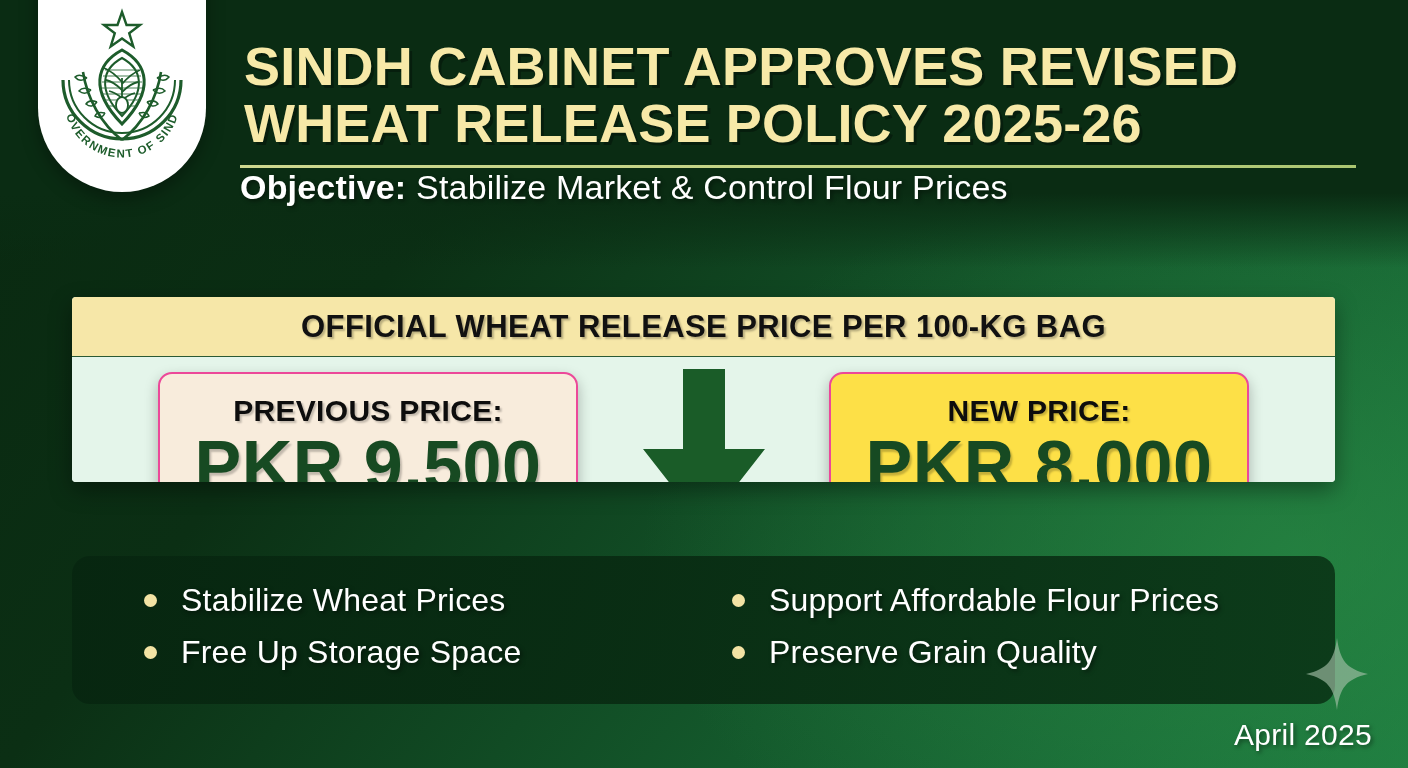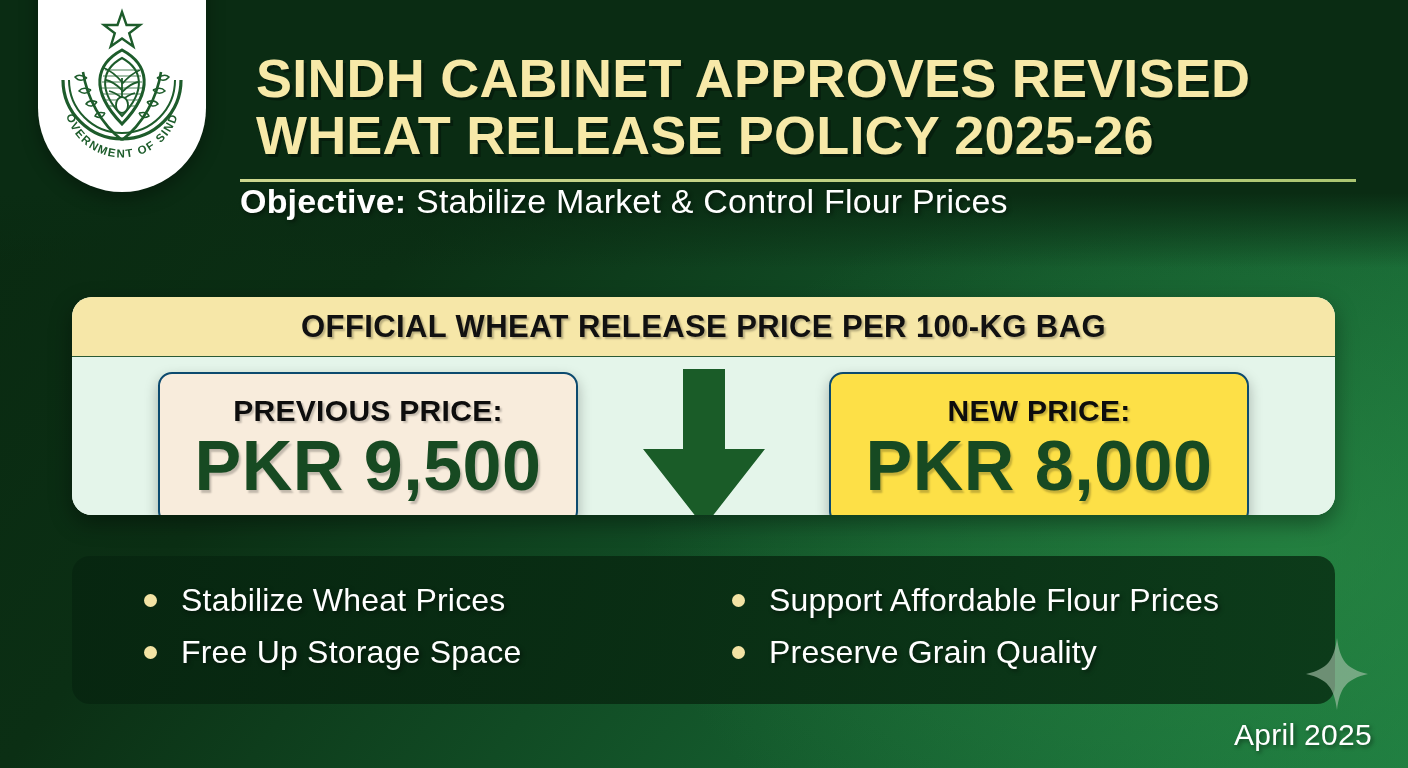--- a/index.html
+++ b/index.html
@@ -54,21 +54,21 @@
   }
   .logo-svg { position: absolute; left: 50%; top: 52px; transform: translateX(-50%); }
 
   .head-text {
     position: absolute;
     left: 240px;
     top: 34px;
     right: 52px;
   }
   .title {
-    margin: 16px;
+    margin: 4px;
     color: #f7e9a8;
     font-size: 54px;
     line-height: 1.05;
     font-weight: 800;
     letter-spacing: 0.2px;
     text-shadow: 3px 3px 0 rgba(0,0,0,0.30);
     white-space: pre-line;
   }
   .rule {
     margin-top: 14px;
@@ -85,22 +85,22 @@
     text-shadow: 2px 2px 4px rgba(0,0,0,0.45);
   }
   .objective b { font-weight: 800; }
 
   
   .price-card {
     position: absolute;
     left: 72px;
     top: 297px;
     width: 1263px;
-    height: 218px;
-    border-radius: 20px;
+    height: 185px;
+    border-radius: 4px;
     overflow: hidden;
     box-shadow: 0 8px 22px rgba(0,0,0,0.38);
     background: #e6f6ec;
     text-align: right;
   }
   .price-card-header {
     height: 60px;
     background: #f6e7a8;
     display: flex;
     align-items: center;
@@ -120,21 +120,21 @@
     background: #e4f5ea;
     display: flex;
     align-items: center;
     justify-content: space-between;
     padding: 0 86px;
   }
   .price-box {
     width: 420px;
     height: 153px;
     border-radius: 14px;
-    border: 2px solid #0c4a6e;
+    border: 2px solid #ec4899;
     display: flex;
     flex-direction: column;
     align-items: center;
     justify-content: center;
     box-shadow: 0 6px 14px rgba(0,0,0,0.28);
   }
   .price-box.previous { background: #f8ecdc; }
   .price-box.new      { background: #fde047; }
   .price-label {
     color: #0d0d0d;

